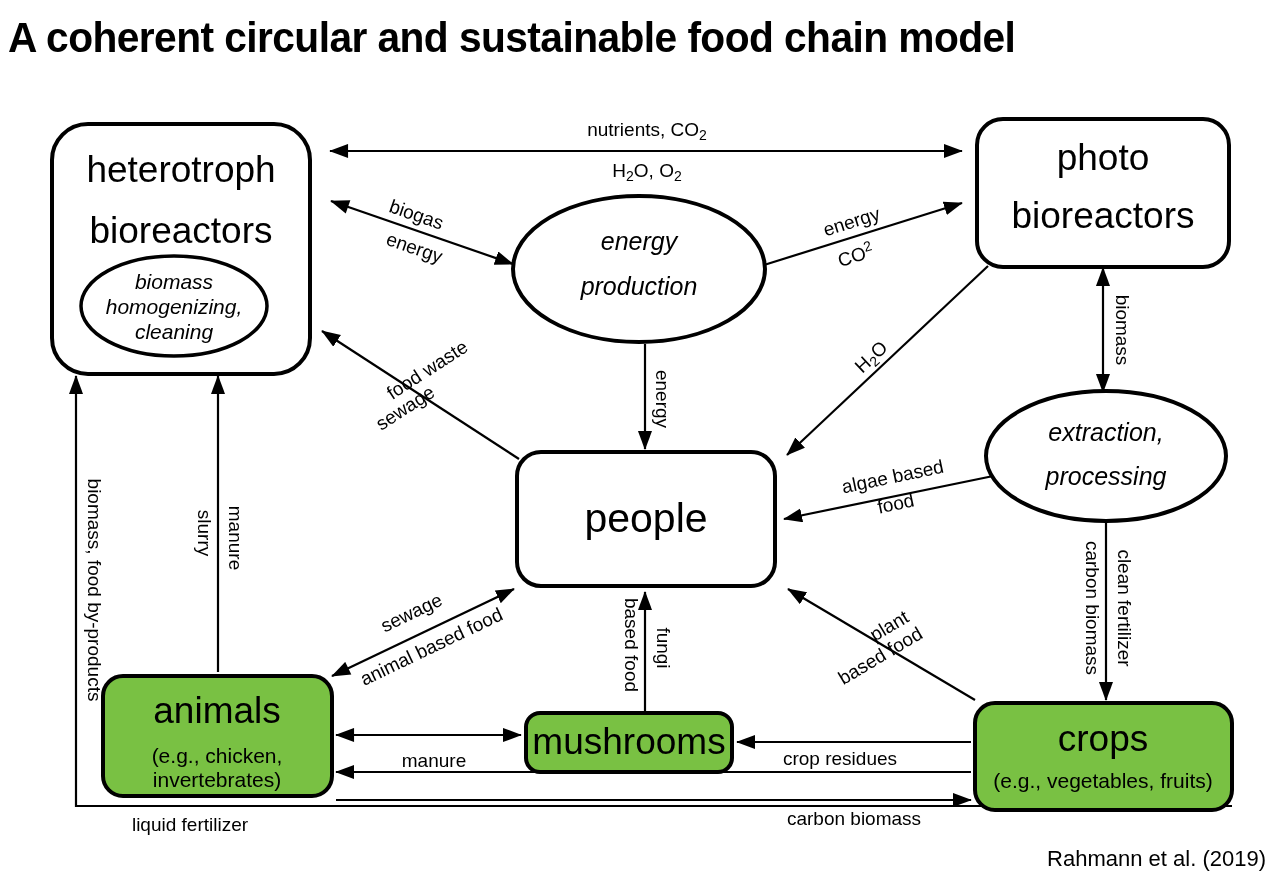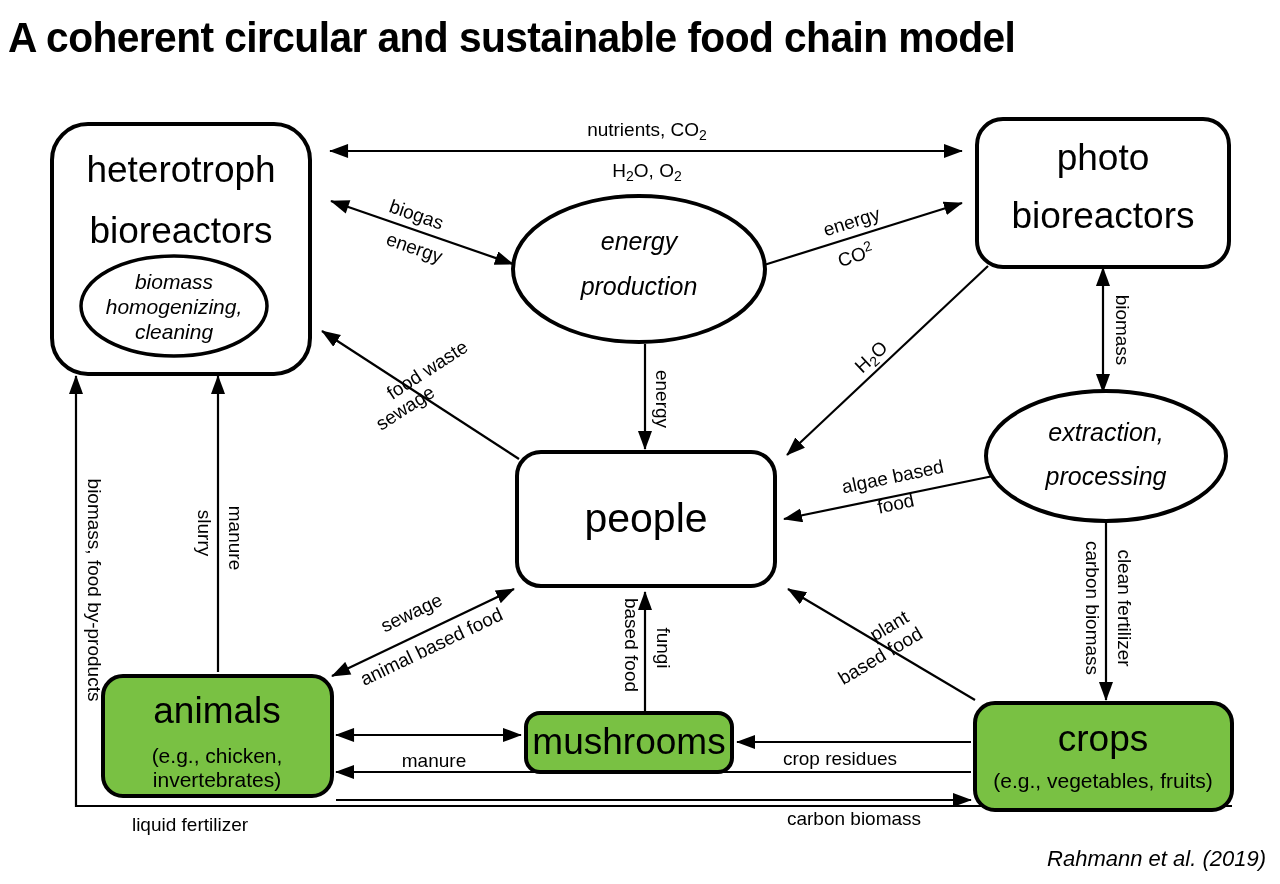--- a/index.html
+++ b/index.html
@@ -68,21 +68,20 @@
     fill: #000000;
     text-anchor: middle;
     dominant-baseline: middle;
   }
   #citation {
     position: absolute;
     right: 14px;
     bottom: 12px;
     font-size: 22px;
     color: #000000;
-    font-style: italic;
   }
 </style>
 </head>
 <body>
 
 <div id="page-title">A coherent circular and sustainable food chain model</div>
 
 <svg id="diagram" viewBox="0 0 1280 884">
   <defs>
     <marker id="arrowend" markerWidth="9" markerHeight="9" refX="8.2" refY="3.2" orient="auto" markerUnits="strokeWidth">

